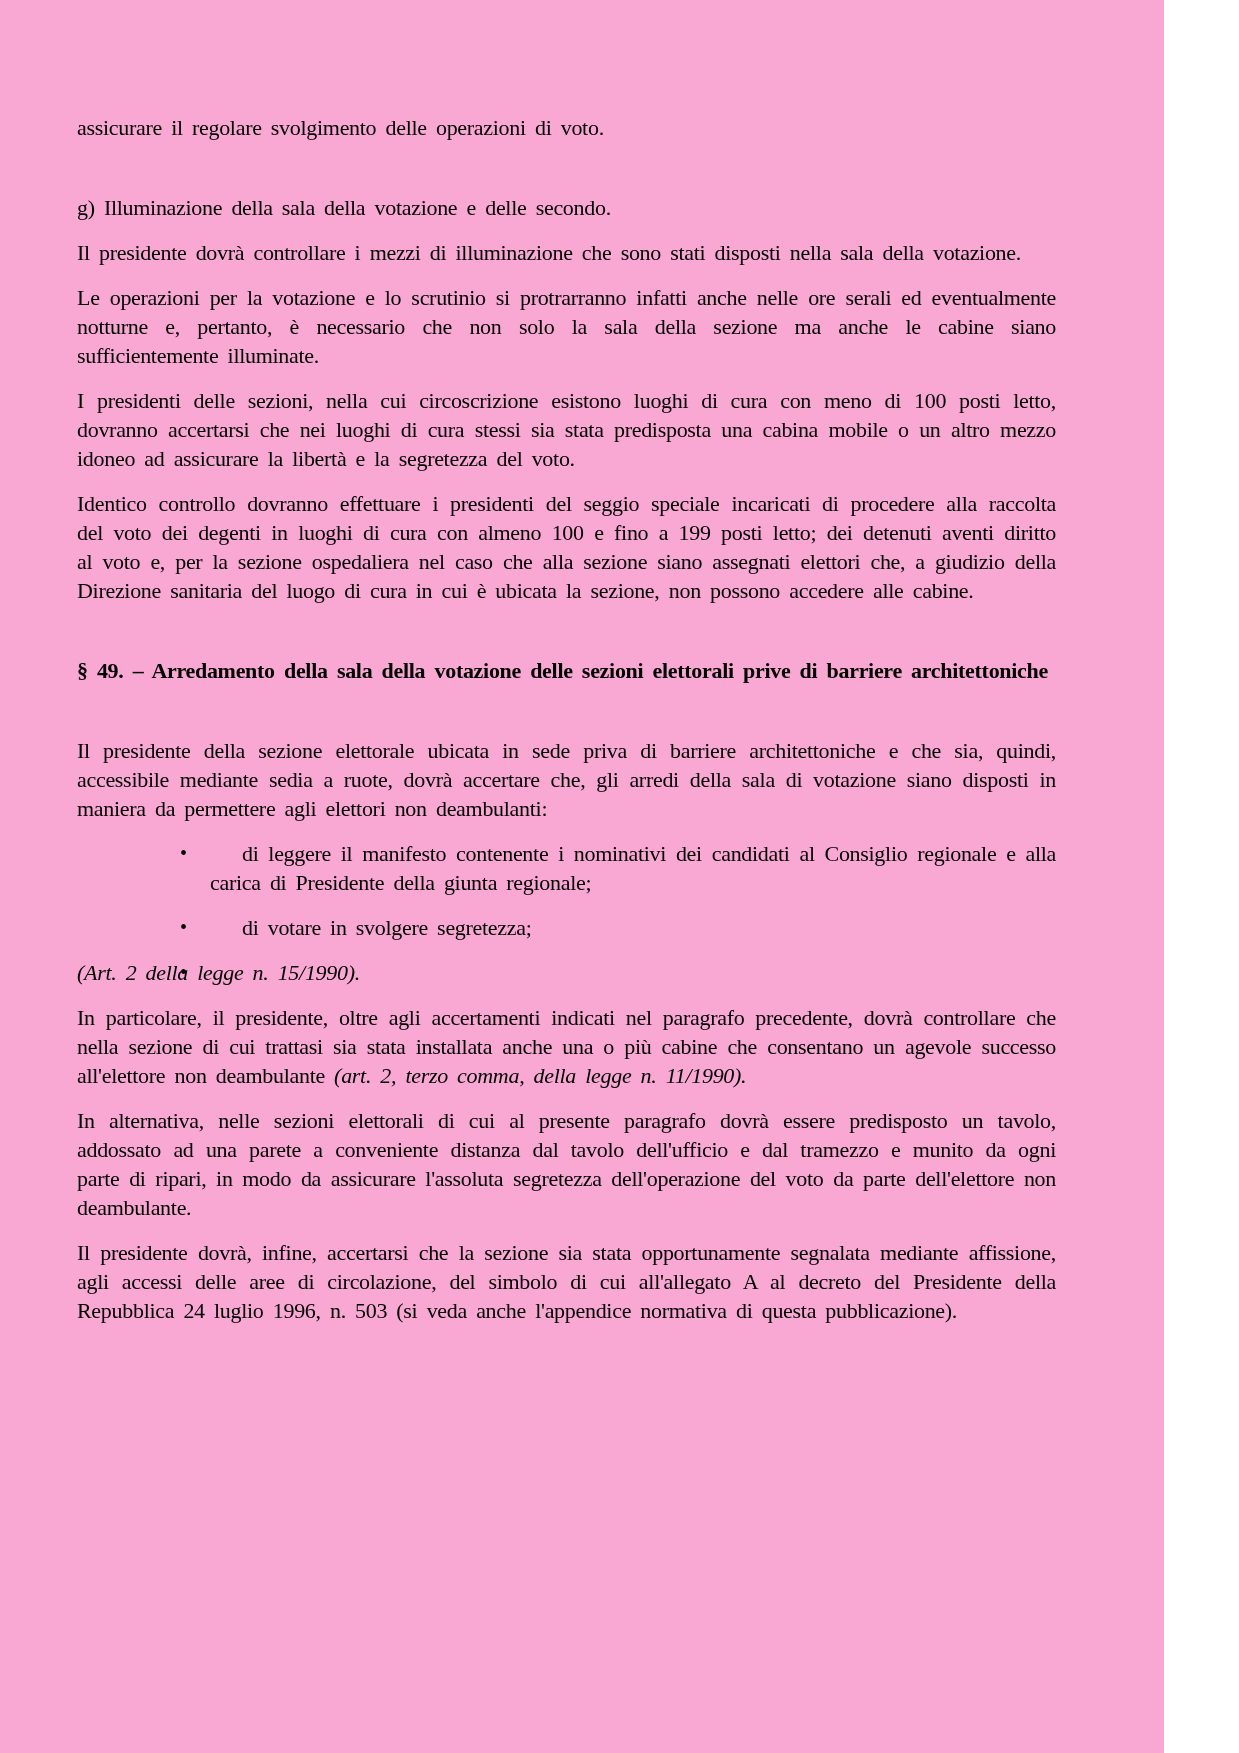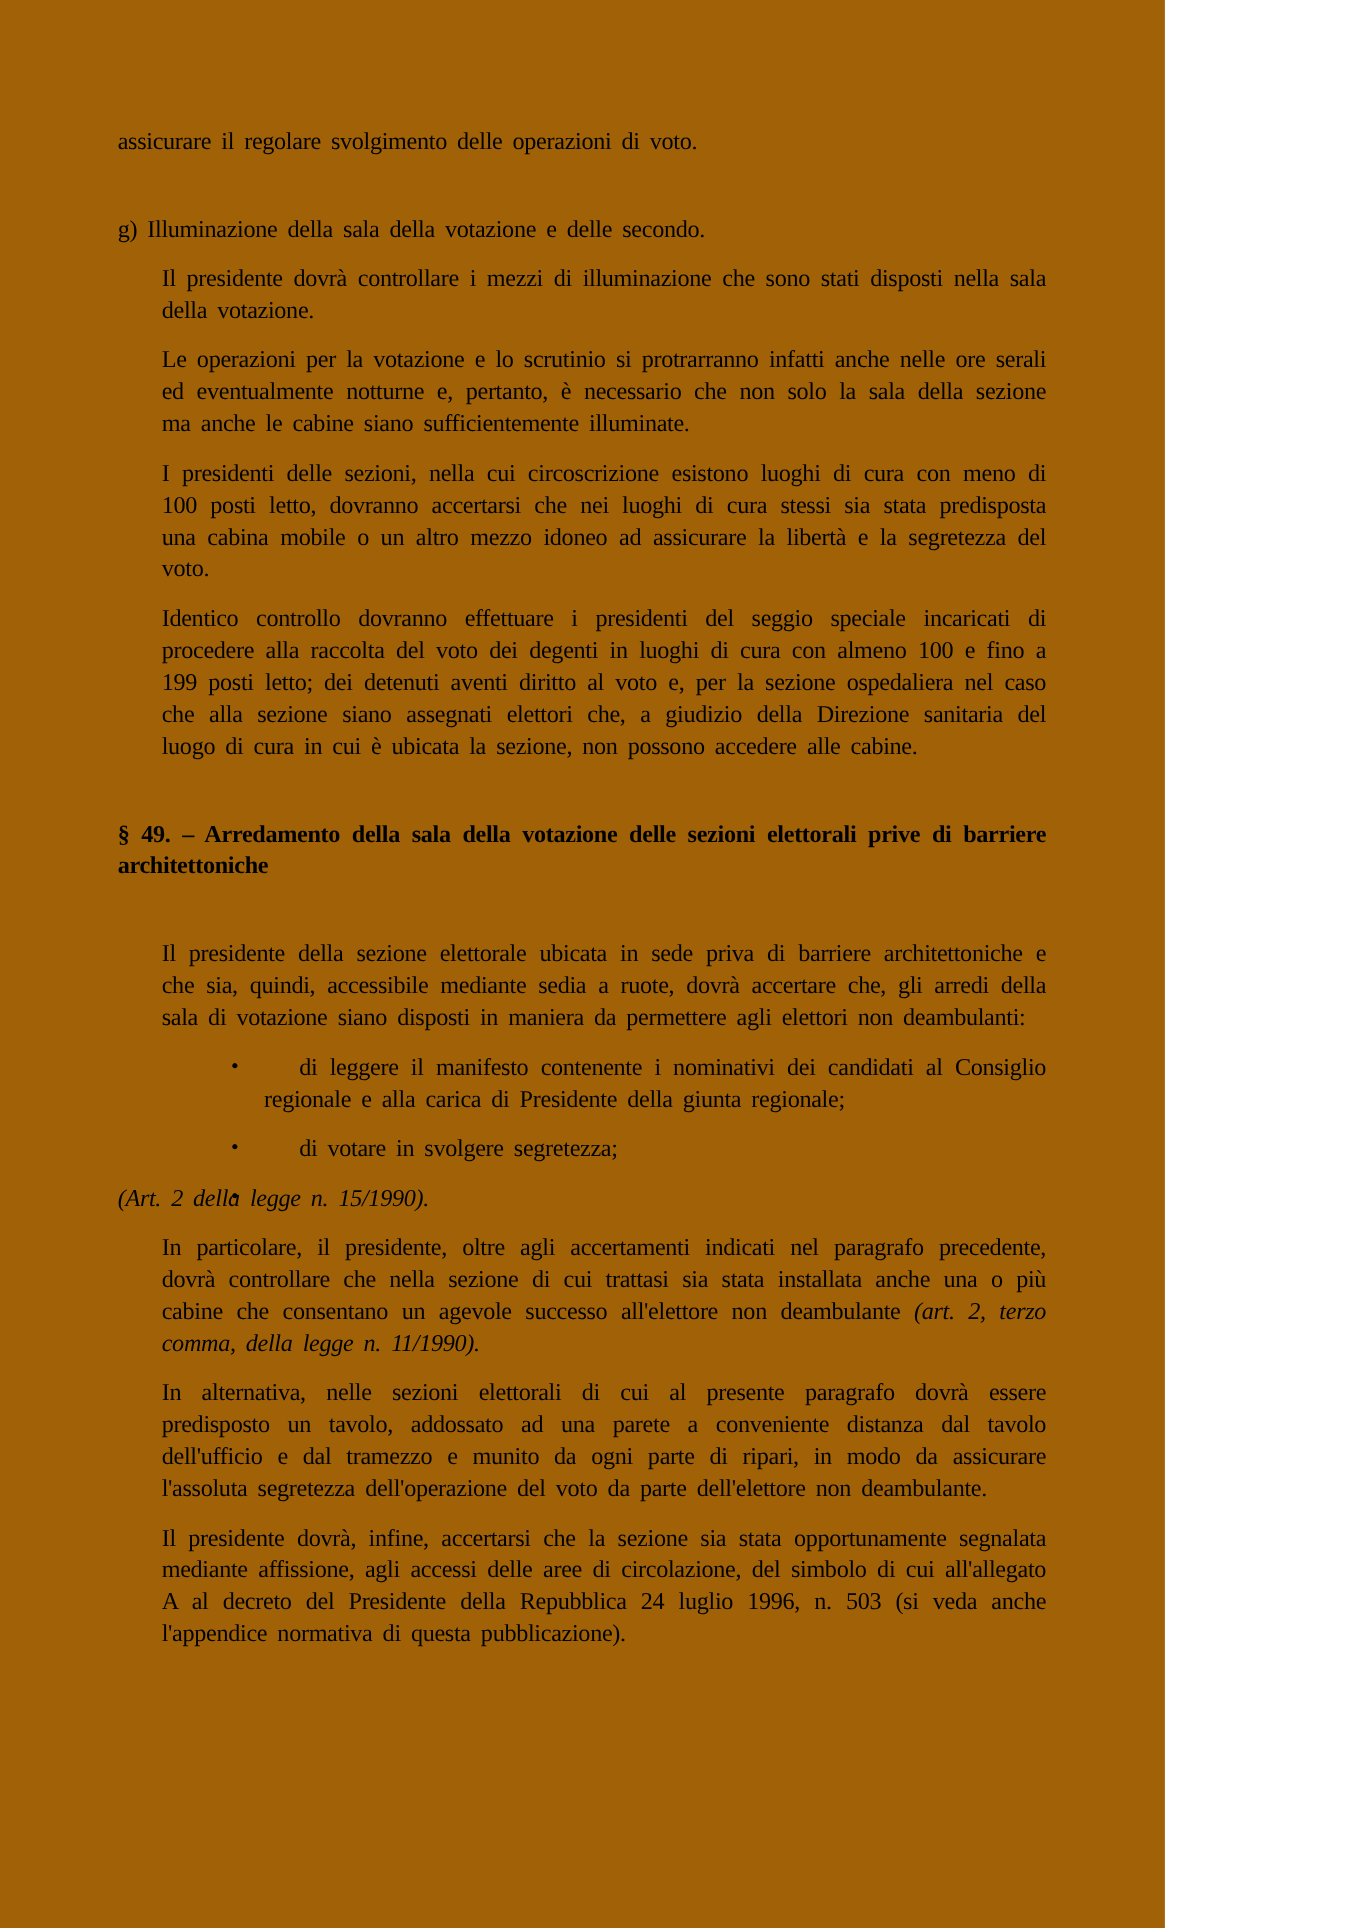--- a/index.html
+++ b/index.html
@@ -11,36 +11,36 @@
     width: 1239px;
     height: 1753px;
     position: relative;
     font-family: "Liberation Serif", "DejaVu Serif", serif;
     color: #000000;
     overflow: hidden;
   }
   .page {
     position: absolute;
     top: 0; left: 0;
-    width: 1059px;
+    width: 1164px;
     height: 1753px;
     box-sizing: border-box;
-    padding: 113px 108px 40px 107px;
-    background: #a16207;
+    padding: 113px 108px 40px 77px;
+    background: #f9a8d4;
   }
   .block {
     font-size: 22px;
     line-height: 29px;
     letter-spacing: -0.3px;
     word-spacing: 4px;
     margin: 16px 0 0 0;
   }
   .block:first-child { margin-top: 0; }
   .gap-large { margin-top: 51px; }
-  .justify { text-align: justify; margin-left: 40px; }
+  .justify { text-align: justify; }
   .heading { font-weight: bold; text-align: justify; }
   .italic, .italic span { font-style: italic; }
   span.run-italic { font-style: italic; }
   .bullet {
     position: relative;
     padding-left: 133px;
     text-align: justify;
   }
   .bullet.tab { text-indent: 32px; }
   .bullet.no-tab { text-indent: -10px; }

